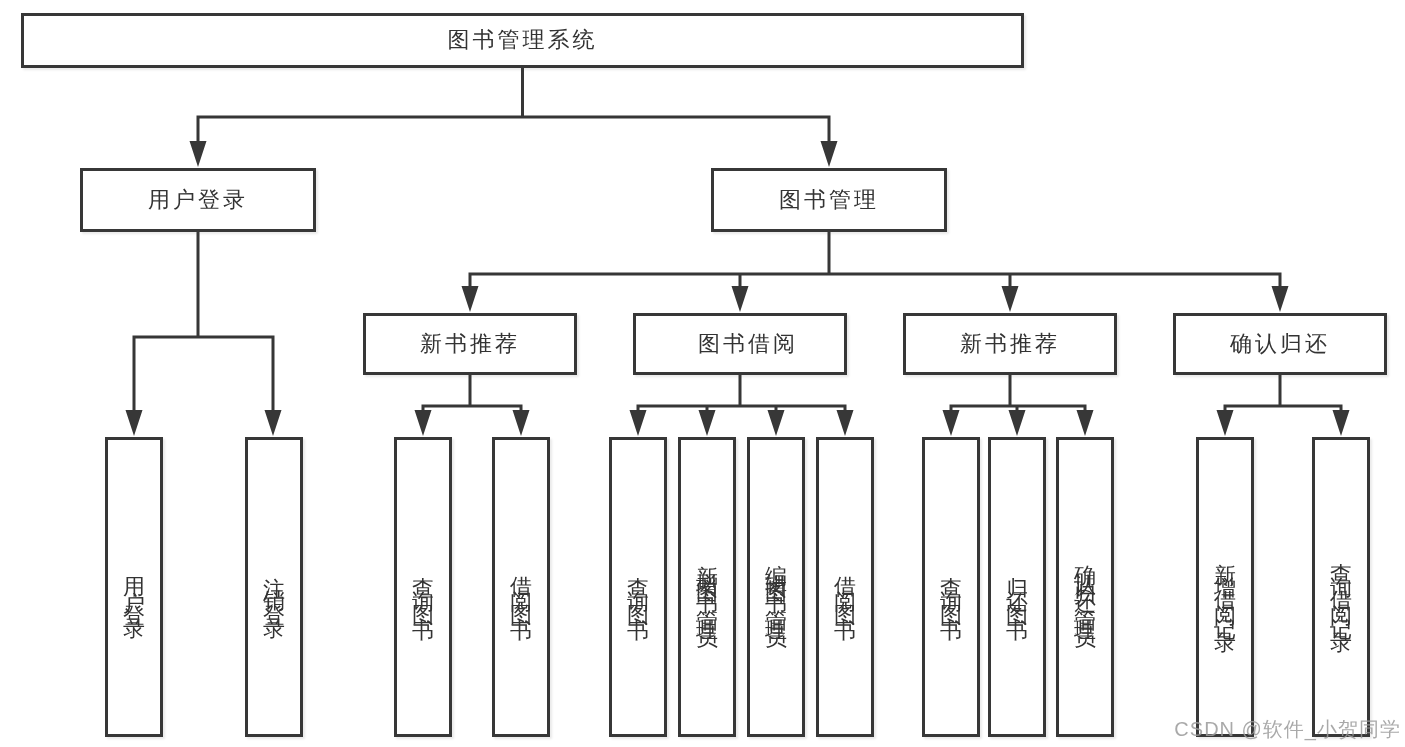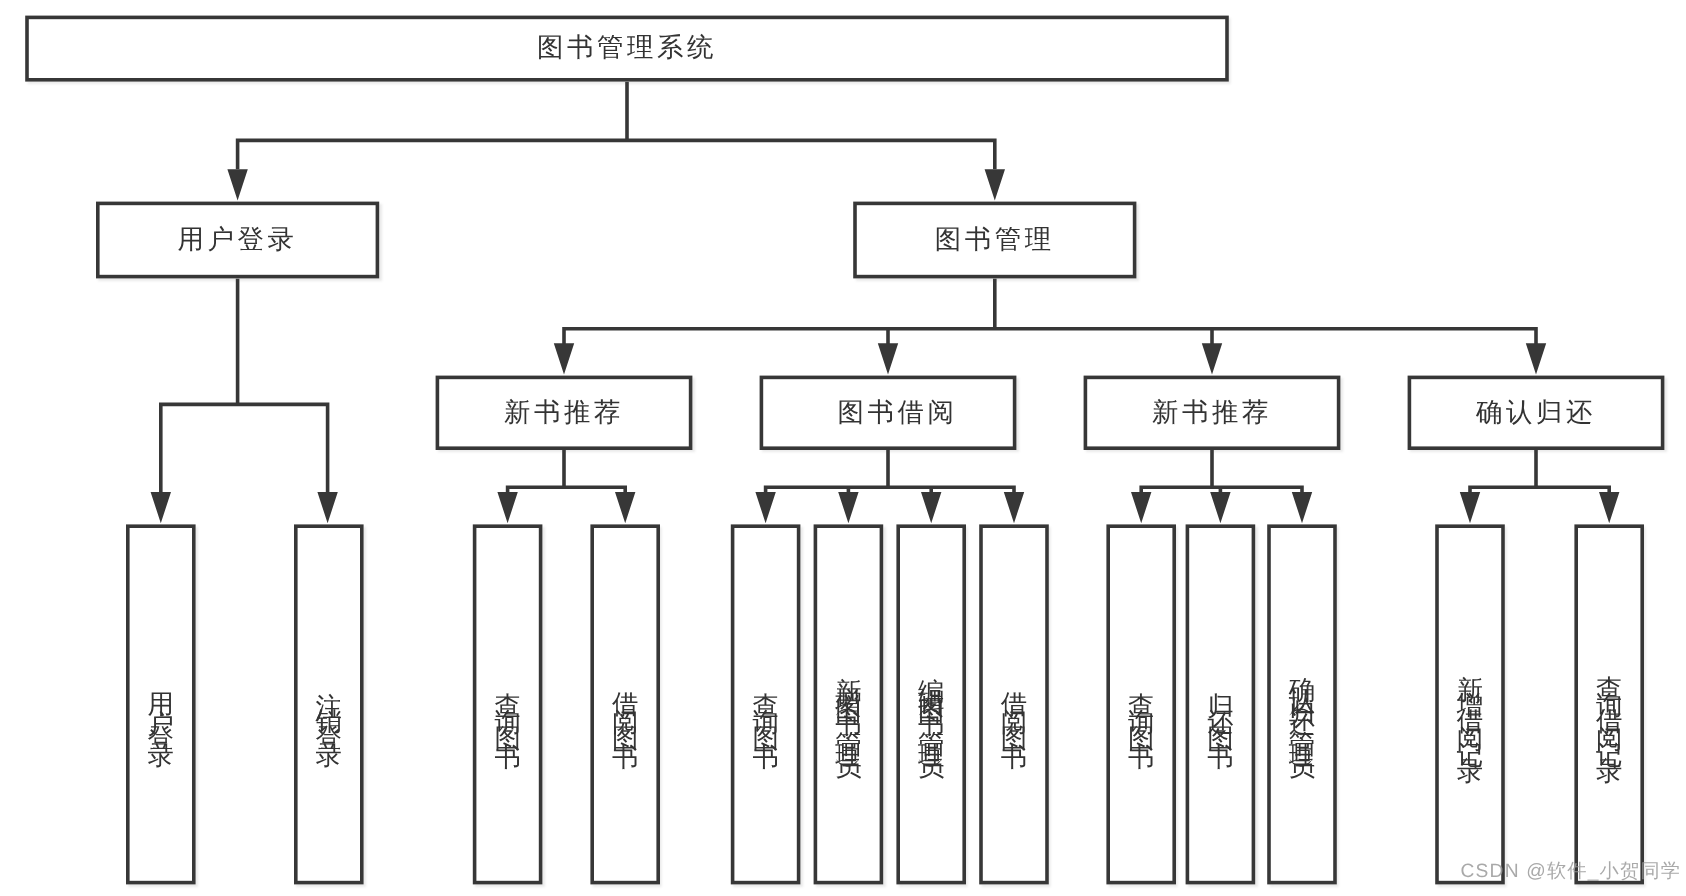--- a/index.html
+++ b/index.html
@@ -26,21 +26,21 @@
   .leaf  { top:437px; width:58px;  height:300px; }
   .vlabel {
     writing-mode:vertical-rl; text-orientation:mixed;
     font-size:22px; color:#333333; line-height:1;
   }
   .vshort { letter-spacing:14px; }
   .vmed   { letter-spacing:14px; }
   .vlong  { letter-spacing:9px;  }
   .watermark {
     position:absolute; z-index:3; right:4px; top:716px;
-    font-size:16px; color:#9b9b9b; letter-spacing:1px; opacity:0.85;
+    font-size:20px; color:#9b9b9b; letter-spacing:1px; opacity:0.85;
     white-space:nowrap;
   }
 </style>
 </head>
 <body>
 
 <div id="diagram">
 
   <svg class="connectors" width="1405" height="747" viewBox="0 0 1405 747">
     <g stroke="#373737" stroke-width="3" fill="none">

